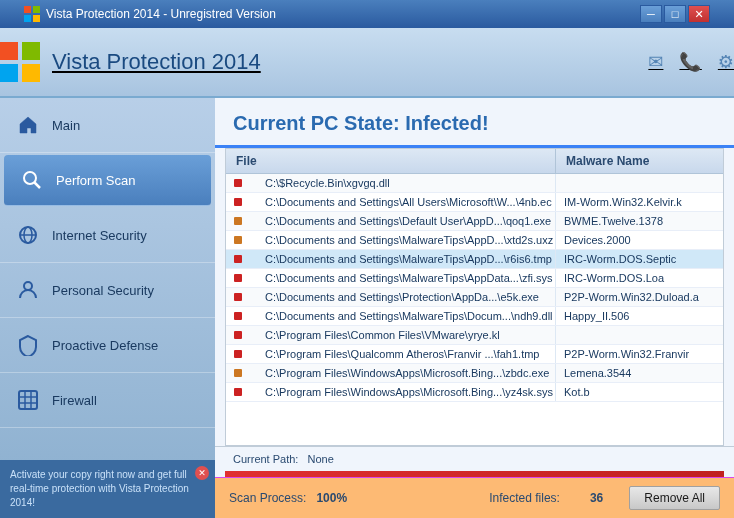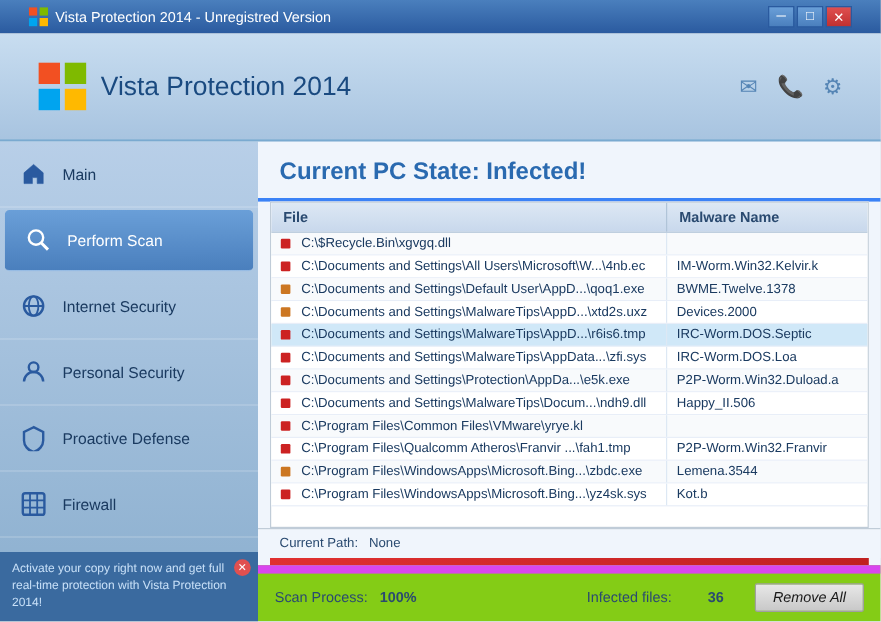--- a/index.html
+++ b/index.html
@@ -56,25 +56,26 @@
     .window {
       background: #e8f0f8;
       height: 490px;
       display: flex;
       flex-direction: column;
     }
 
     
     .header {
       background: linear-gradient(to bottom, #c8ddf0, #a8c4e0);
-      height: 90px;
-      display: flex;
-      align-items: center;
-      padding: 0 32px;
+      height: 70px;
+      display: flex;
+      align-items: center;
+      padding: 0 0;
       border-bottom: 2px solid #7aaad0;
+      text-decoration: underline;
     }
     .header-logo {
       width: 40px;
       height: 40px;
       margin-right: 12px;
       flex-shrink: 0;
     }
     .header-title {
       font-size: 22px;
       color: #1a4a80;
@@ -219,21 +220,21 @@
     .table-row:nth-child(even) { background: #ffffff; }
     .table-row.highlighted { background: #d0e8f8; }
     .cell-file {
       width: 330px;
       padding: 3px 8px;
       border-right: 1px solid #dde8f4;
       color: #1a3a60;
       font-size: 11px;
       display: flex;
       align-items: center;
-      gap: 9px;
+      gap: 23px;
       overflow: hidden;
       white-space: nowrap;
     }
     .cell-malware {
       flex: 1;
       padding: 3px 8px;
       color: #1a3a60;
       font-size: 11px;
       overflow: hidden;
       white-space: nowrap;
@@ -270,22 +271,22 @@
     .progress-bar-fill {
       height: 100%;
       background: linear-gradient(to right, #e03030, #c02020);
     }
 
     
     .bottom-bar {
       display: flex;
       align-items: center;
       padding: 8px 14px;
-      background: #84cc16;
-      border-top: 7px solid #d946ef;
+      background: #fdba74;
+      border-top: 1px solid #d946ef;
       gap: 10px;
     }
     .scan-label {
       color: #2a4a70;
       font-size: 12px;
     }
     .scan-pct {
       font-weight: bold;
       color: #2a4a70;
       font-size: 12px;
@@ -302,21 +303,20 @@
     }
     .remove-btn {
       margin-left: 16px;
       background: linear-gradient(to bottom, #e8e8e8, #c8c8c8);
       border: 1px solid #a0a0a0;
       padding: 4px 14px;
       color: #1a1a1a;
       font-size: 12px;
       cursor: pointer;
       border-radius: 2px;
-      font-style: italic;
     }
   </style>
 </head>
 <body>
 
 <div class="title-bar">
   <div class="title-bar-icon">
     <svg width="16" height="16" viewBox="0 0 16 16">
       <rect x="0" y="0" width="7" height="7" fill="#f25022"></rect>
       <rect x="9" y="0" width="7" height="7" fill="#7fba00"></rect>

